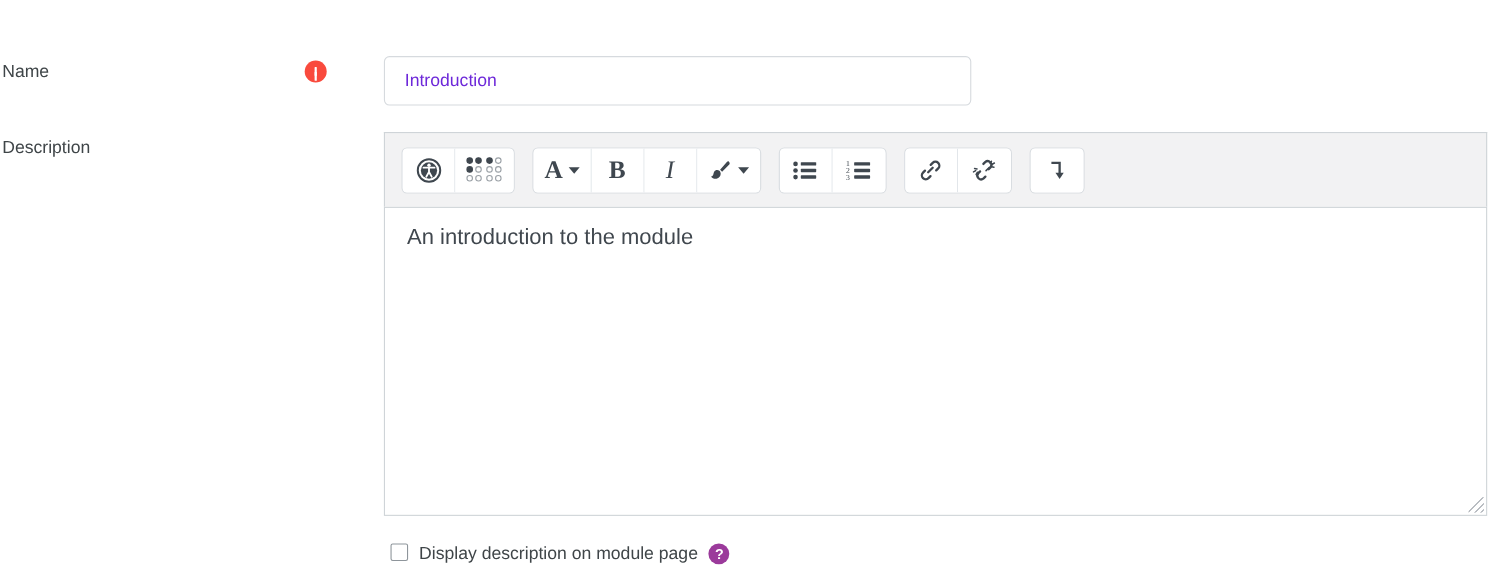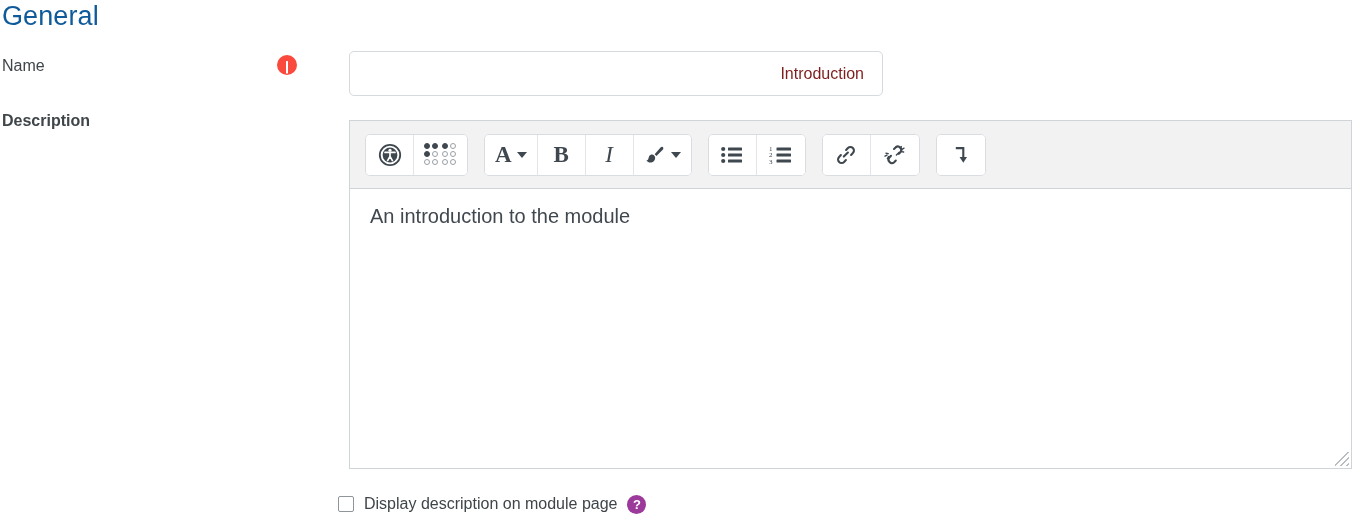--- a/index.html
+++ b/index.html
@@ -37,21 +37,21 @@
   .field-label {
     position: absolute;
     left: 2px;
     font-size: 16px;
     line-height: 20px;
     color: #3f4548;
     font-weight: 400;
     text-align: center;
   }
   .label-name { top: 56px; }
-  .label-description { top: 111px; font-weight: bold; }
+  .label-description { top: 125px; }
 
   
   .required-marker {
     position: absolute;
     left: 277px;
     top: 55px;
     width: 20px;
     height: 20px;
     border-radius: 50%;
     background: #f94a3d;
@@ -75,24 +75,23 @@
     left: 349px;
     top: 51px;
     width: 534px;
     height: 45px;
     box-sizing: border-box;
     border: 1px solid #d6dade;
     border-radius: 5px;
     background: #ffffff;
     font-family: "Liberation Sans", sans-serif;
     font-size: 16px;
-    color: #7f1d1d;
+    color: #6d28d9;
     padding: 0 18px;
     outline: none;
-    text-align: right;
   }
   .name-input::placeholder { color: #9aa1a7; }
 
   
   .editor {
     position: absolute;
     left: 349px;
     top: 120px;
     width: 1003px;
     height: 349px;
@@ -214,24 +213,23 @@
     background:
       linear-gradient(135deg, transparent 0 44%, #b9bdc2 44% 52%, transparent 52% 100%),
       linear-gradient(135deg, transparent 0 66%, #b9bdc2 66% 74%, transparent 74% 100%),
       linear-gradient(135deg, transparent 0 86%, #b9bdc2 86% 94%, transparent 94% 100%);
     cursor: nwse-resize;
   }
 
   
   .check-row {
     position: absolute;
-    left: 338px;
+    left: 355px;
     top: 494px;
     display: flex;
-    align-items: center;
     gap: 10px;
   }
   .check-box {
     width: 16px;
     height: 16px;
     border: 1px solid #8e959b;
     border-radius: 2px;
     background: #fff;
     box-sizing: border-box;
     margin: 0;
@@ -260,21 +258,20 @@
     user-select: none;
   }
 
   svg { display: block; }
 </style>
 </head>
 <body>
 
 <div class="page">
 
-  <div class="section-heading">General</div>
 
   <div class="field-label label-name">Name</div>
 
   <div class="required-marker">
     <span class="bang"></span>
   </div>
 
   <input class="name-input" type="text" value="Introduction" style="">
 
   <div class="field-label label-description">Description</div>

